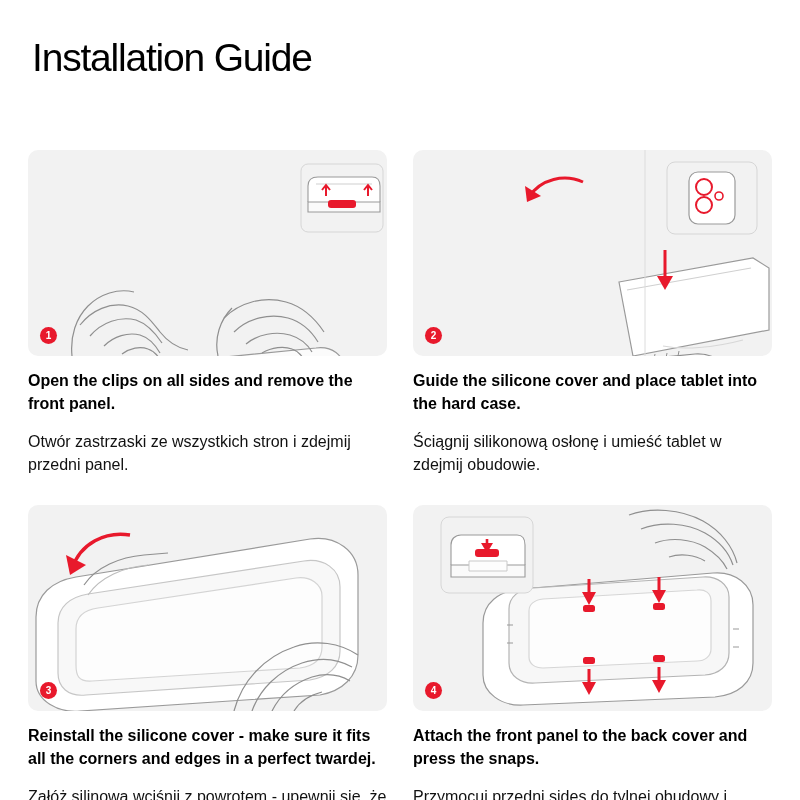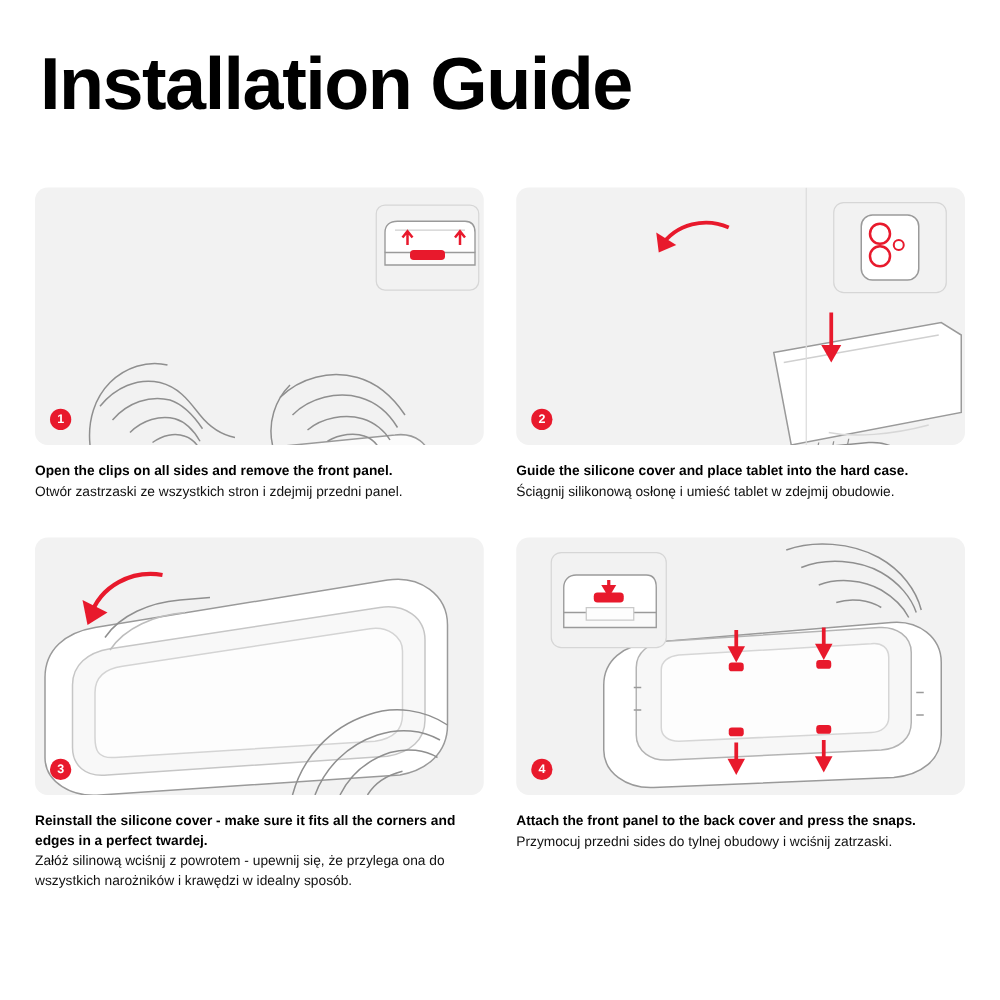--- a/index.html
+++ b/index.html
@@ -17,22 +17,22 @@
   .page {
     position: relative;
     width: 800px;
     height: 800px;
     box-sizing: border-box;
   }
   .title {
     position: absolute;
     left: 32px;
     top: 38px;
-    font-size: 59px;
-    font-weight: bold;
+    font-size: 39px;
+    font-weight: normal;
     letter-spacing: -1.2px;
     line-height: 1;
   }
   .grid {
     position: absolute;
     left: 28px;
     top: 150px;
     width: 744px;
   }
   .row {
@@ -64,32 +64,32 @@
     color: #fff;
     font-size: 10px;
     font-weight: bold;
     line-height: 17px;
     text-align: center;
     left: 12px;
     bottom: 12px;
   }
   .caption {
     margin-top: 14px;
-    font-size: 11px;
+    font-size: 16px;
     line-height: 1.42;
   }
   .caption .en {
     font-weight: bold;
     color: #000;
     display: block;
   }
   .caption .pl {
     display: block;
     color: #111;
-    margin-top: 1px;
+    margin-top: 16px;
   }
   .spacer-row {
     height: 28px;
   }
 </style>
 </head>
 <body>
 
 <div class="page">
 

